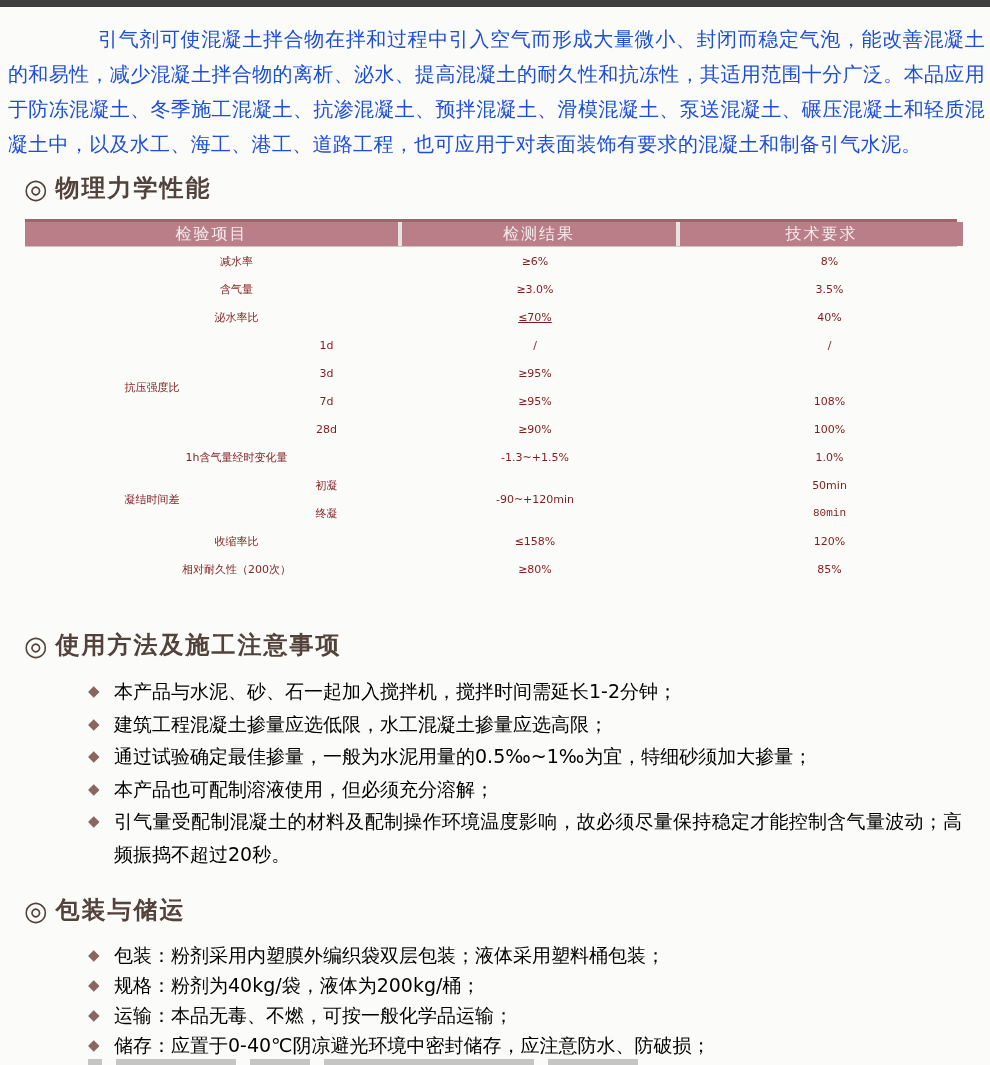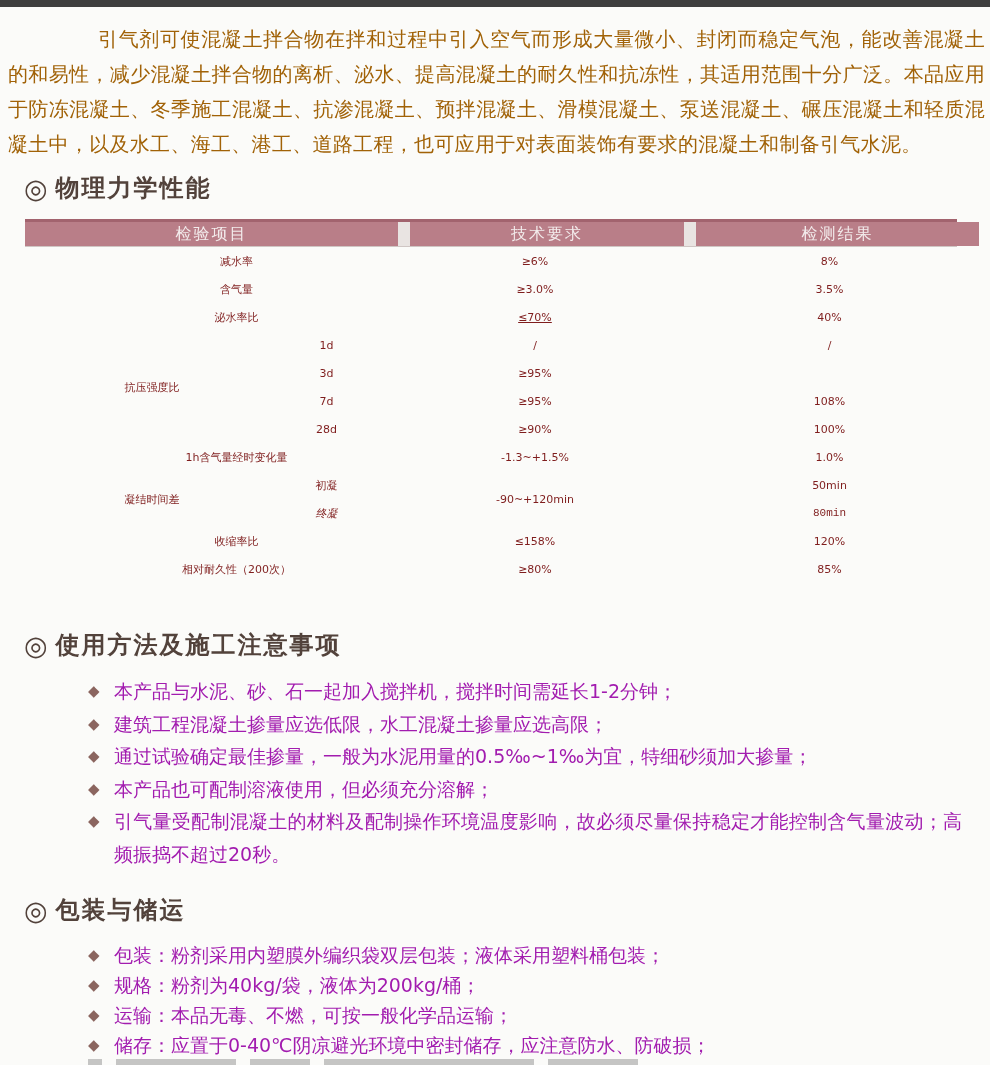--- a/index.html
+++ b/index.html
@@ -14,21 +14,21 @@
   .top-strip {
     width: 100%; height: 7px;
     background: #3e3e3e;
   }
   .intro {
     margin: 15px 5px 0 8px;
     font-size: 20px;
     line-height: 35px;
     text-align: justify;
     text-indent: 90px;
-    color: #a16207;
+    color: #1d4ed8;
     letter-spacing: 0.3px;
   }
   .section-heading {
     display: flex;
     align-items: center;
     margin-left: 24px;
     font-weight: bold;
     color: #52423b;
   }
   .section-heading .marker {
@@ -46,21 +46,21 @@
   .heading-packaging{ margin-top: 24px; height: 32px; }
 
   
   .props-table {
     margin: 15px 0 0 25px;
     width: 932px;
   }
   .table-header {
     display: grid;
     grid-template-columns: 373px 274px 283px;
-    gap: 12px;
+    gap: 4px;
     background: #e9e4e2;
     border-top: 3px solid #a2636e;
     border-bottom: 1px solid #cfc6c4;
   }
   .table-header .hcell {
     background: #b97e88;
     height: 24px;
     display: flex;
     align-items: center;
     justify-content: center;
@@ -96,21 +96,21 @@
   .list-usage .bullet-item     { line-height: 32.5px; }
   .list-packaging .bullet-item { line-height: 30px; }
   .bullet-item .diamond {
     color: #8b655f;
     font-size: 15px;
     width: 26px;
     flex: 0 0 26px;
   }
   .bullet-item .bullet-text {
     font-size: 19px;
-    color: #a21caf;
+    color: #000000;
     text-align: justify;
     flex: 1;
   }
   
   .clipped-row {
     position: absolute;
     left: 88px; bottom: 0;
     height: 6px; width: 820px;
     overflow: hidden;
     opacity: 0.55;
@@ -131,22 +131,22 @@
 <p class="intro">引气剂可使混凝土拌合物在拌和过程中引入空气而形成大量微小、封闭而稳定气泡，能改善混凝土的和易性，减少混凝土拌合物的离析、泌水、提高混凝土的耐久性和抗冻性，其适用范围十分广泛。本品应用于防冻混凝土、冬季施工混凝土、抗渗混凝土、预拌混凝土、滑模混凝土、泵送混凝土、碾压混凝土和轻质混凝土中，以及水工、海工、港工、道路工程，也可应用于对表面装饰有要求的混凝土和制备引气水泥。</p>
 
 <div class="section-heading heading-physical">
   <span class="marker">◎</span>
   <span class="title-text">物理力学性能</span>
 </div>
 
 <div class="props-table">
   <div class="table-header">
     <div class="hcell">检验项目</div>
+    <div class="hcell">检测结果</div>
     <div class="hcell">技术要求</div>
-    <div class="hcell">检测结果</div>
   </div>
   <div class="table-body">
       <div class="cell item" style="grid-area: 1 / 1 / auto / span 2;">减水率</div>
       <div class="cell req" style="grid-area: 1 / 3;">≥6%</div>
       <div class="cell result" style="grid-area: 1 / 4;">8%</div>
       <div class="cell item" style="grid-area: 2 / 1 / auto / span 2;">含气量</div>
       <div class="cell req" style="grid-area: 2 / 3;">≥3.0%</div>
       <div class="cell result" style="grid-area: 2 / 4;">3.5%</div>
       <div class="cell item" style="grid-area: 3 / 1 / auto / span 2;">泌水率比</div>
       <div class="cell req" style="grid-area: 3 / 3; text-decoration: underline;">≤70%</div>
@@ -163,21 +163,21 @@
       <div class="cell sub" style="grid-area: 7 / 2;">28d</div>
       <div class="cell req" style="grid-area: 7 / 3;">≥90%</div>
       <div class="cell result" style="grid-area: 7 / 4;">100%</div>
       <div class="cell item" style="grid-area: 8 / 1 / auto / span 2;">1h含气量经时变化量</div>
       <div class="cell req" style="grid-area: 8 / 3;">-1.3~+1.5%</div>
       <div class="cell result" style="grid-area: 8 / 4;">1.0%</div>
       <div class="cell group" style="grid-area: 9 / 1 / span 2;">凝结时间差</div>
       <div class="cell sub" style="grid-area: 9 / 2;">初凝</div>
       <div class="cell req" style="grid-area: 9 / 3 / span 2;">-90~+120min</div>
       <div class="cell result" style="grid-area: 9 / 4;">50min</div>
-      <div class="cell sub" style="grid-area: 10 / 2; font-style: italic;">终凝</div>
+      <div class="cell sub" style="grid-area: 10 / 2;">终凝</div>
       <div class="cell result" style="grid-area: 10 / 4; font-family: Liberation Mono, monospace;">80min</div>
       <div class="cell item" style="grid-area: 11 / 1 / auto / span 2;">收缩率比</div>
       <div class="cell req" style="grid-area: 11 / 3;">≤158%</div>
       <div class="cell result" style="grid-area: 11 / 4;">120%</div>
       <div class="cell item" style="grid-area: 12 / 1 / auto / span 2;">相对耐久性（200次）</div>
       <div class="cell req" style="grid-area: 12 / 3;">≥80%</div>
       <div class="cell result" style="grid-area: 12 / 4;">85%</div>
     </div>
 </div>
 

